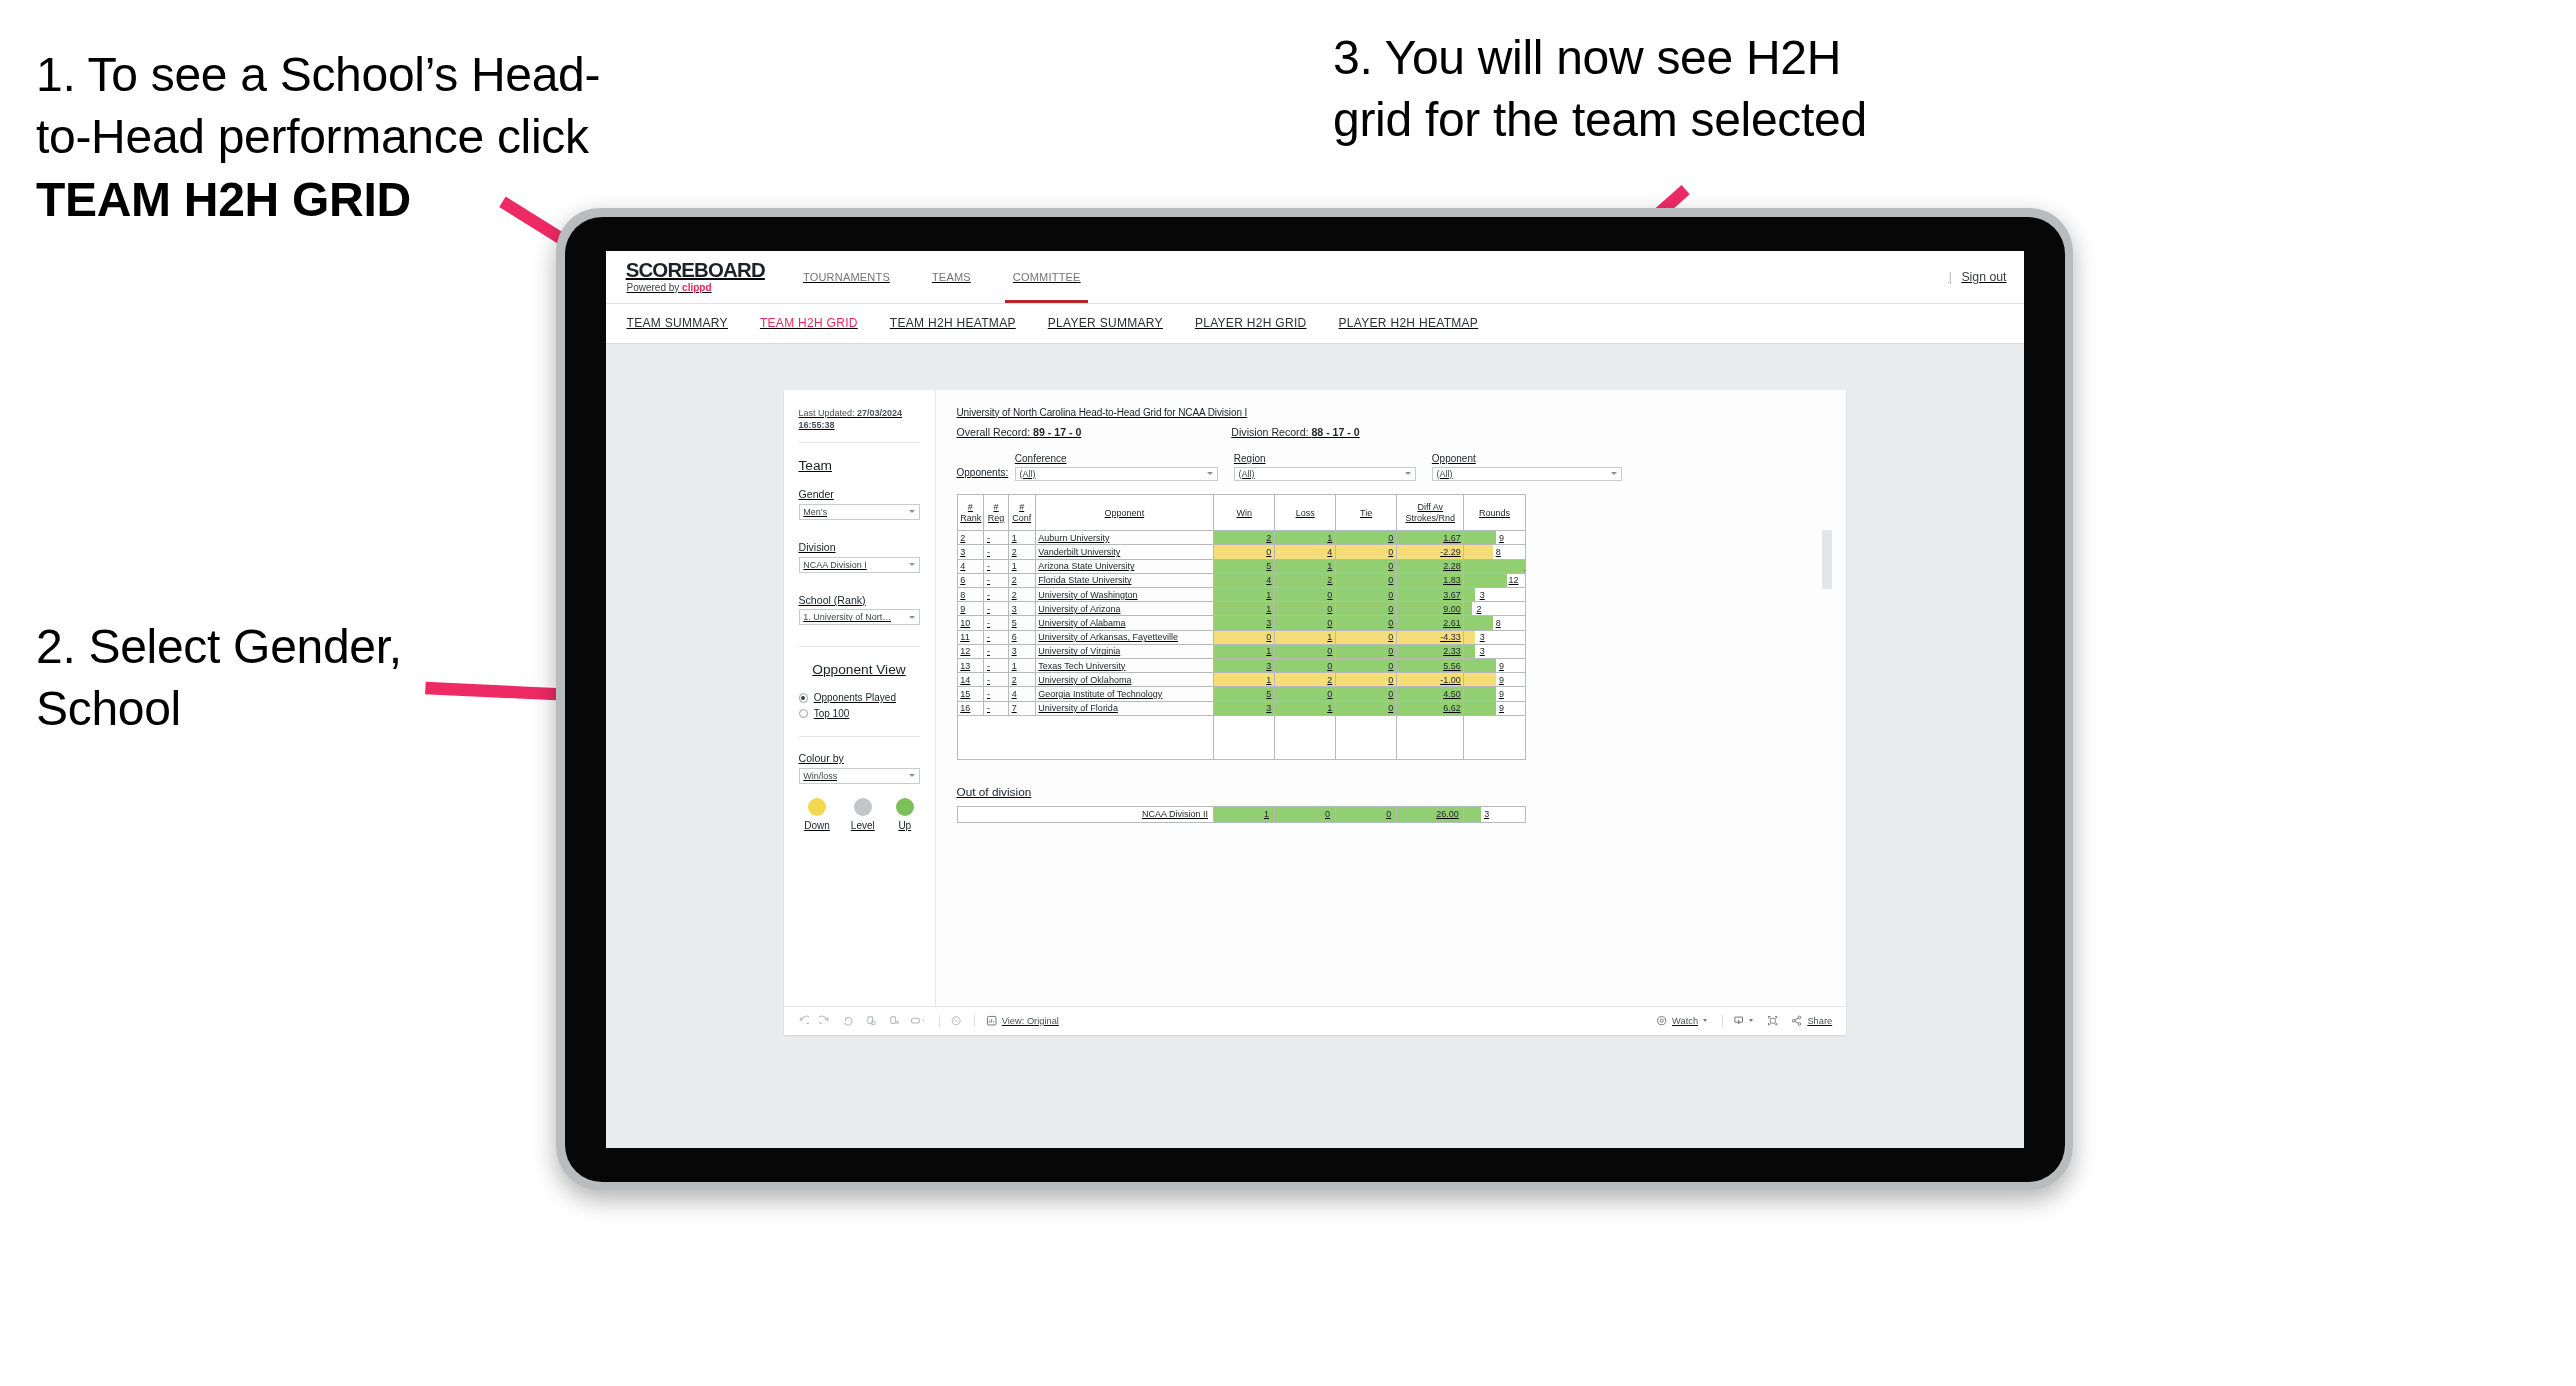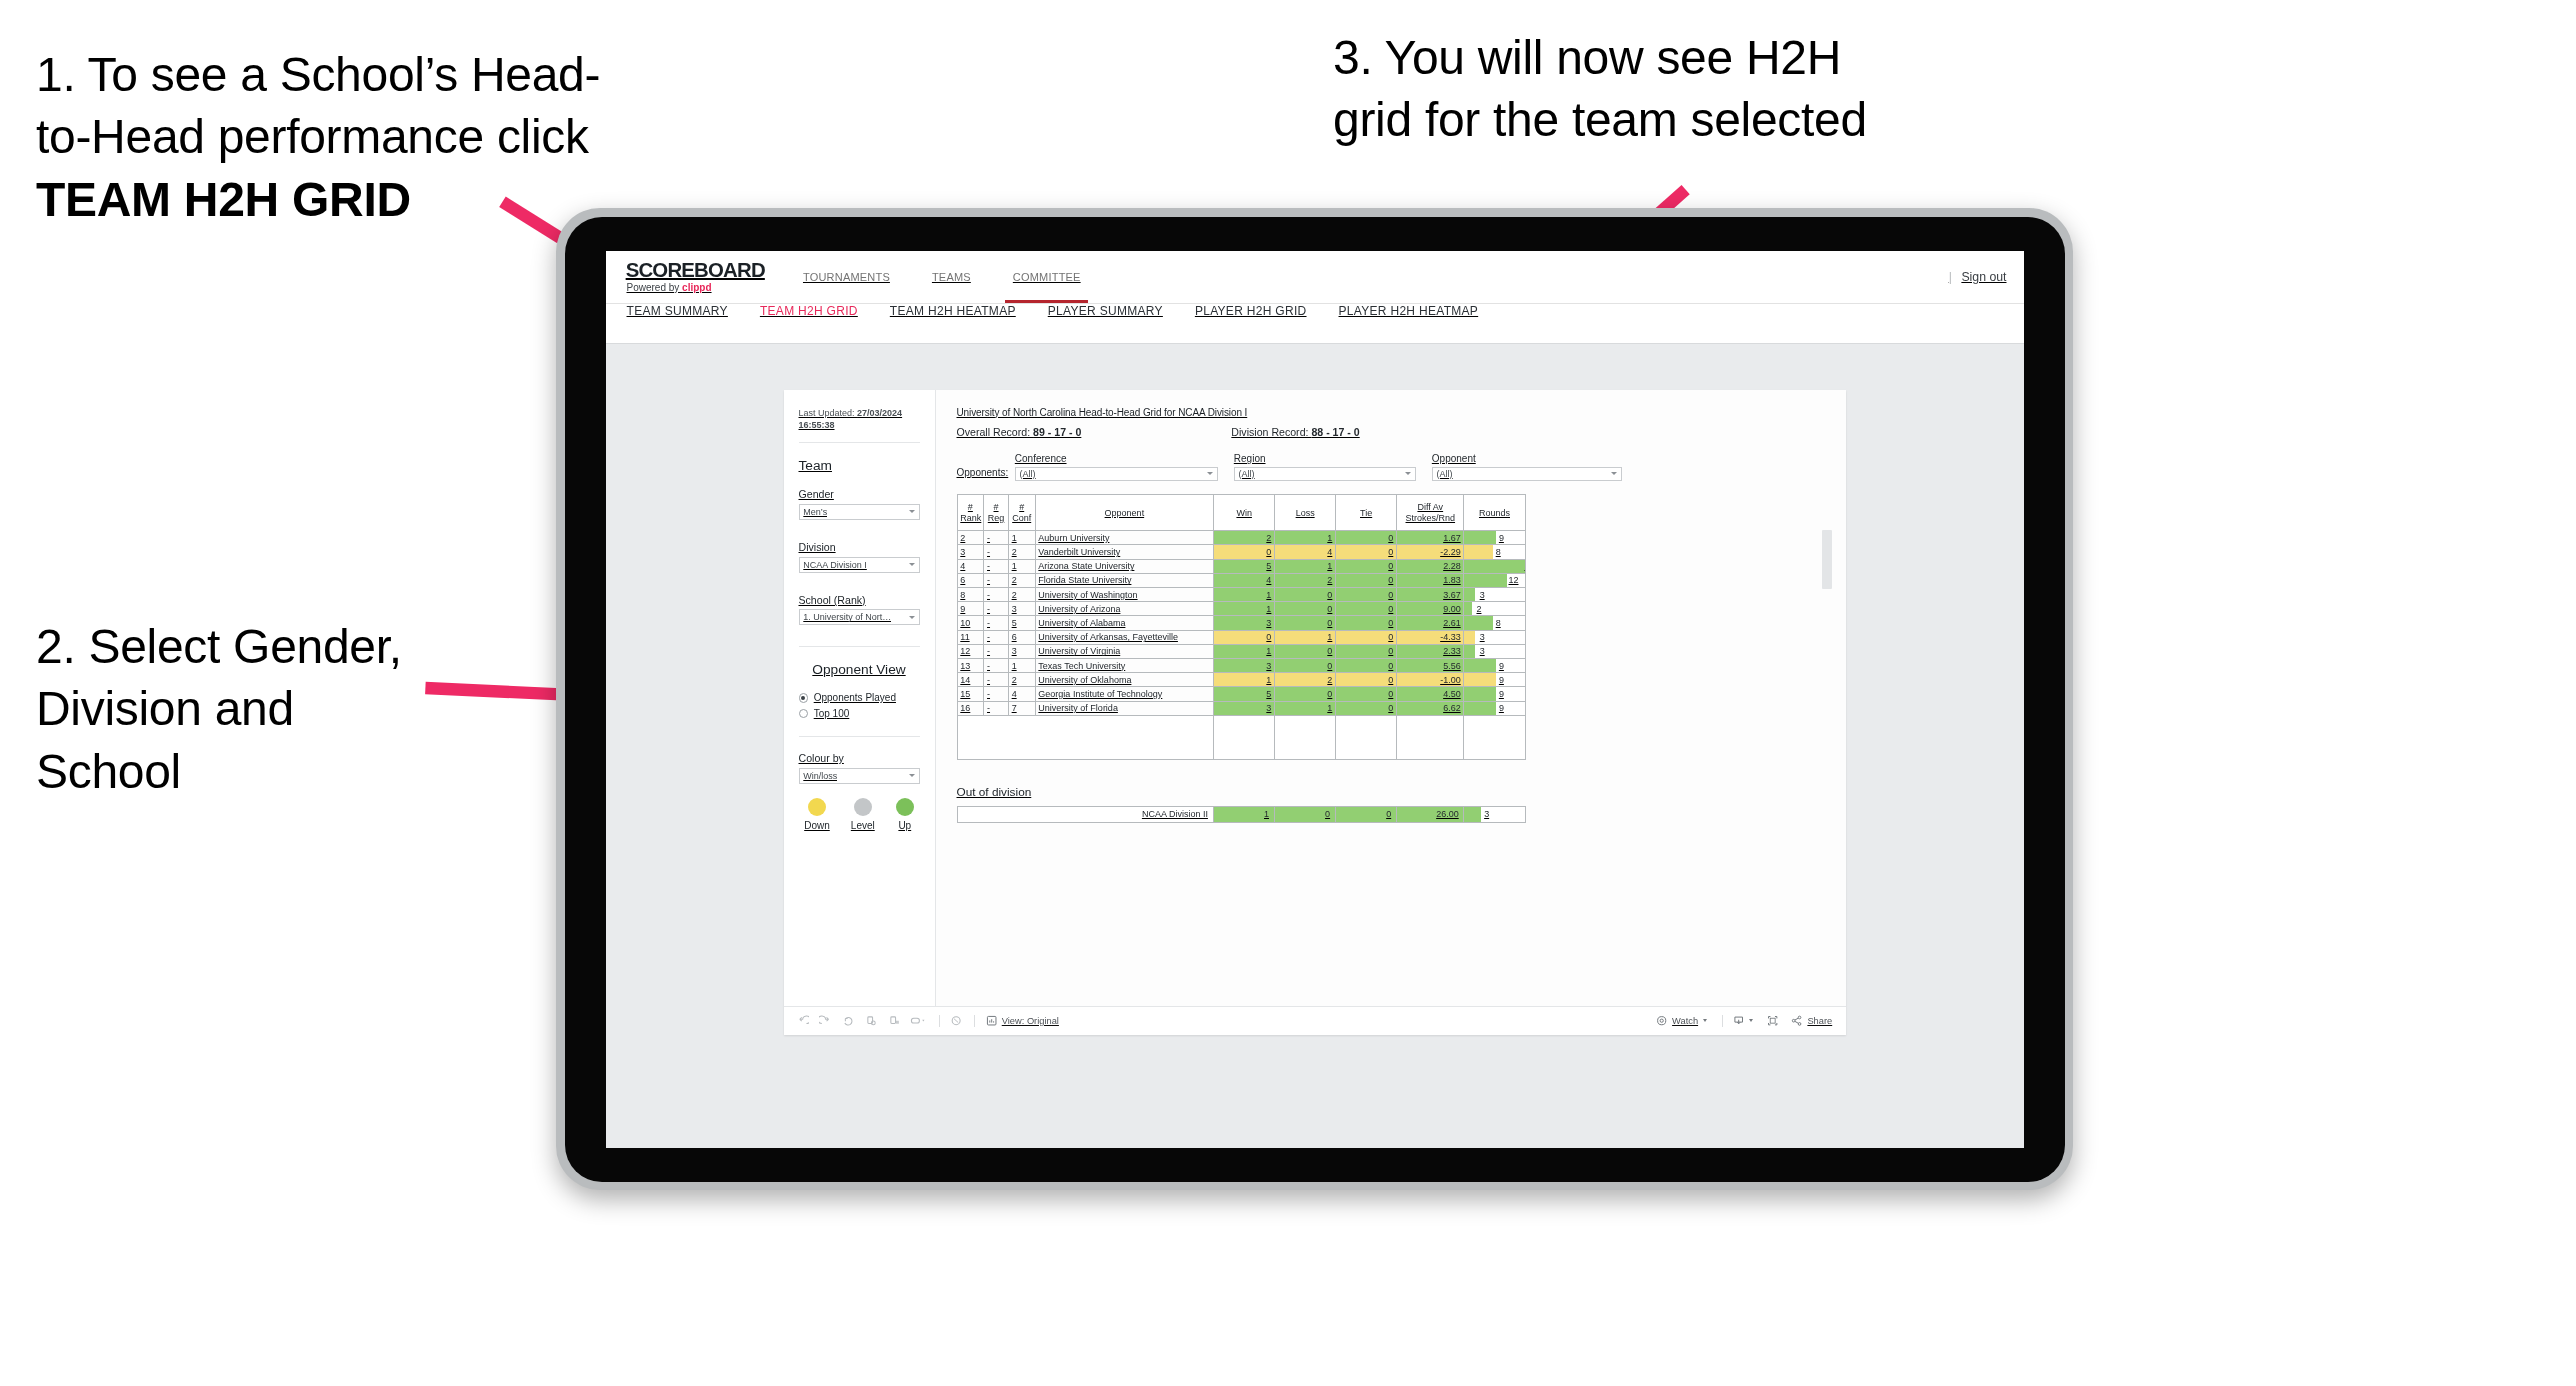--- a/index.html
+++ b/index.html
@@ -92,21 +92,21 @@
   #topnav-right {
     margin-left:auto; display:flex; align-items:center;
     padding-right: 17px; gap: 9.5px;
     font-size: 12.3px; color: #3a3f44;
   }
   #topnav-right .sep { color:#b9bcbe; }
 
   
   #subnav {
     background:#fff; height: 40px; flex: 0 0 auto;
-    display:flex; padding-left: 21px;
+    display:flex; align-items:center; padding-left: 21px;
     border-bottom: 0.9px solid #d8dadc; gap: 0;
   }
   .subnav-item {
     font-size: 12px; color: #2b3035; letter-spacing: 0.3px;
     padding: 0 16px; cursor:pointer; white-space: nowrap;
   }
   .subnav-item:first-child { padding-left: 0; }
   .subnav-item.active { color: #e8285a; }
 
   
@@ -245,21 +245,20 @@
 <body>
 
 <div class="annot" id="annot-1">
   <div>1. To see a School’s Head-</div>
   <div>to-Head performance click</div>
   <div class="bold">TEAM H2H GRID</div>
 </div>
 
 <div class="annot" id="annot-2">
   <div>2. Select Gender,</div>
-  <div>Division and</div>
   <div>School</div>
 </div>
 
 <div class="annot" id="annot-3">
   <div>3. You will now see H2H</div>
   <div>grid for the team selected</div>
 </div>
 
 <svg class="arrow" id="arrow-1" style="left:493px; top:190px;" width="303" height="209" viewBox="0 0 320 220">
   <defs>

